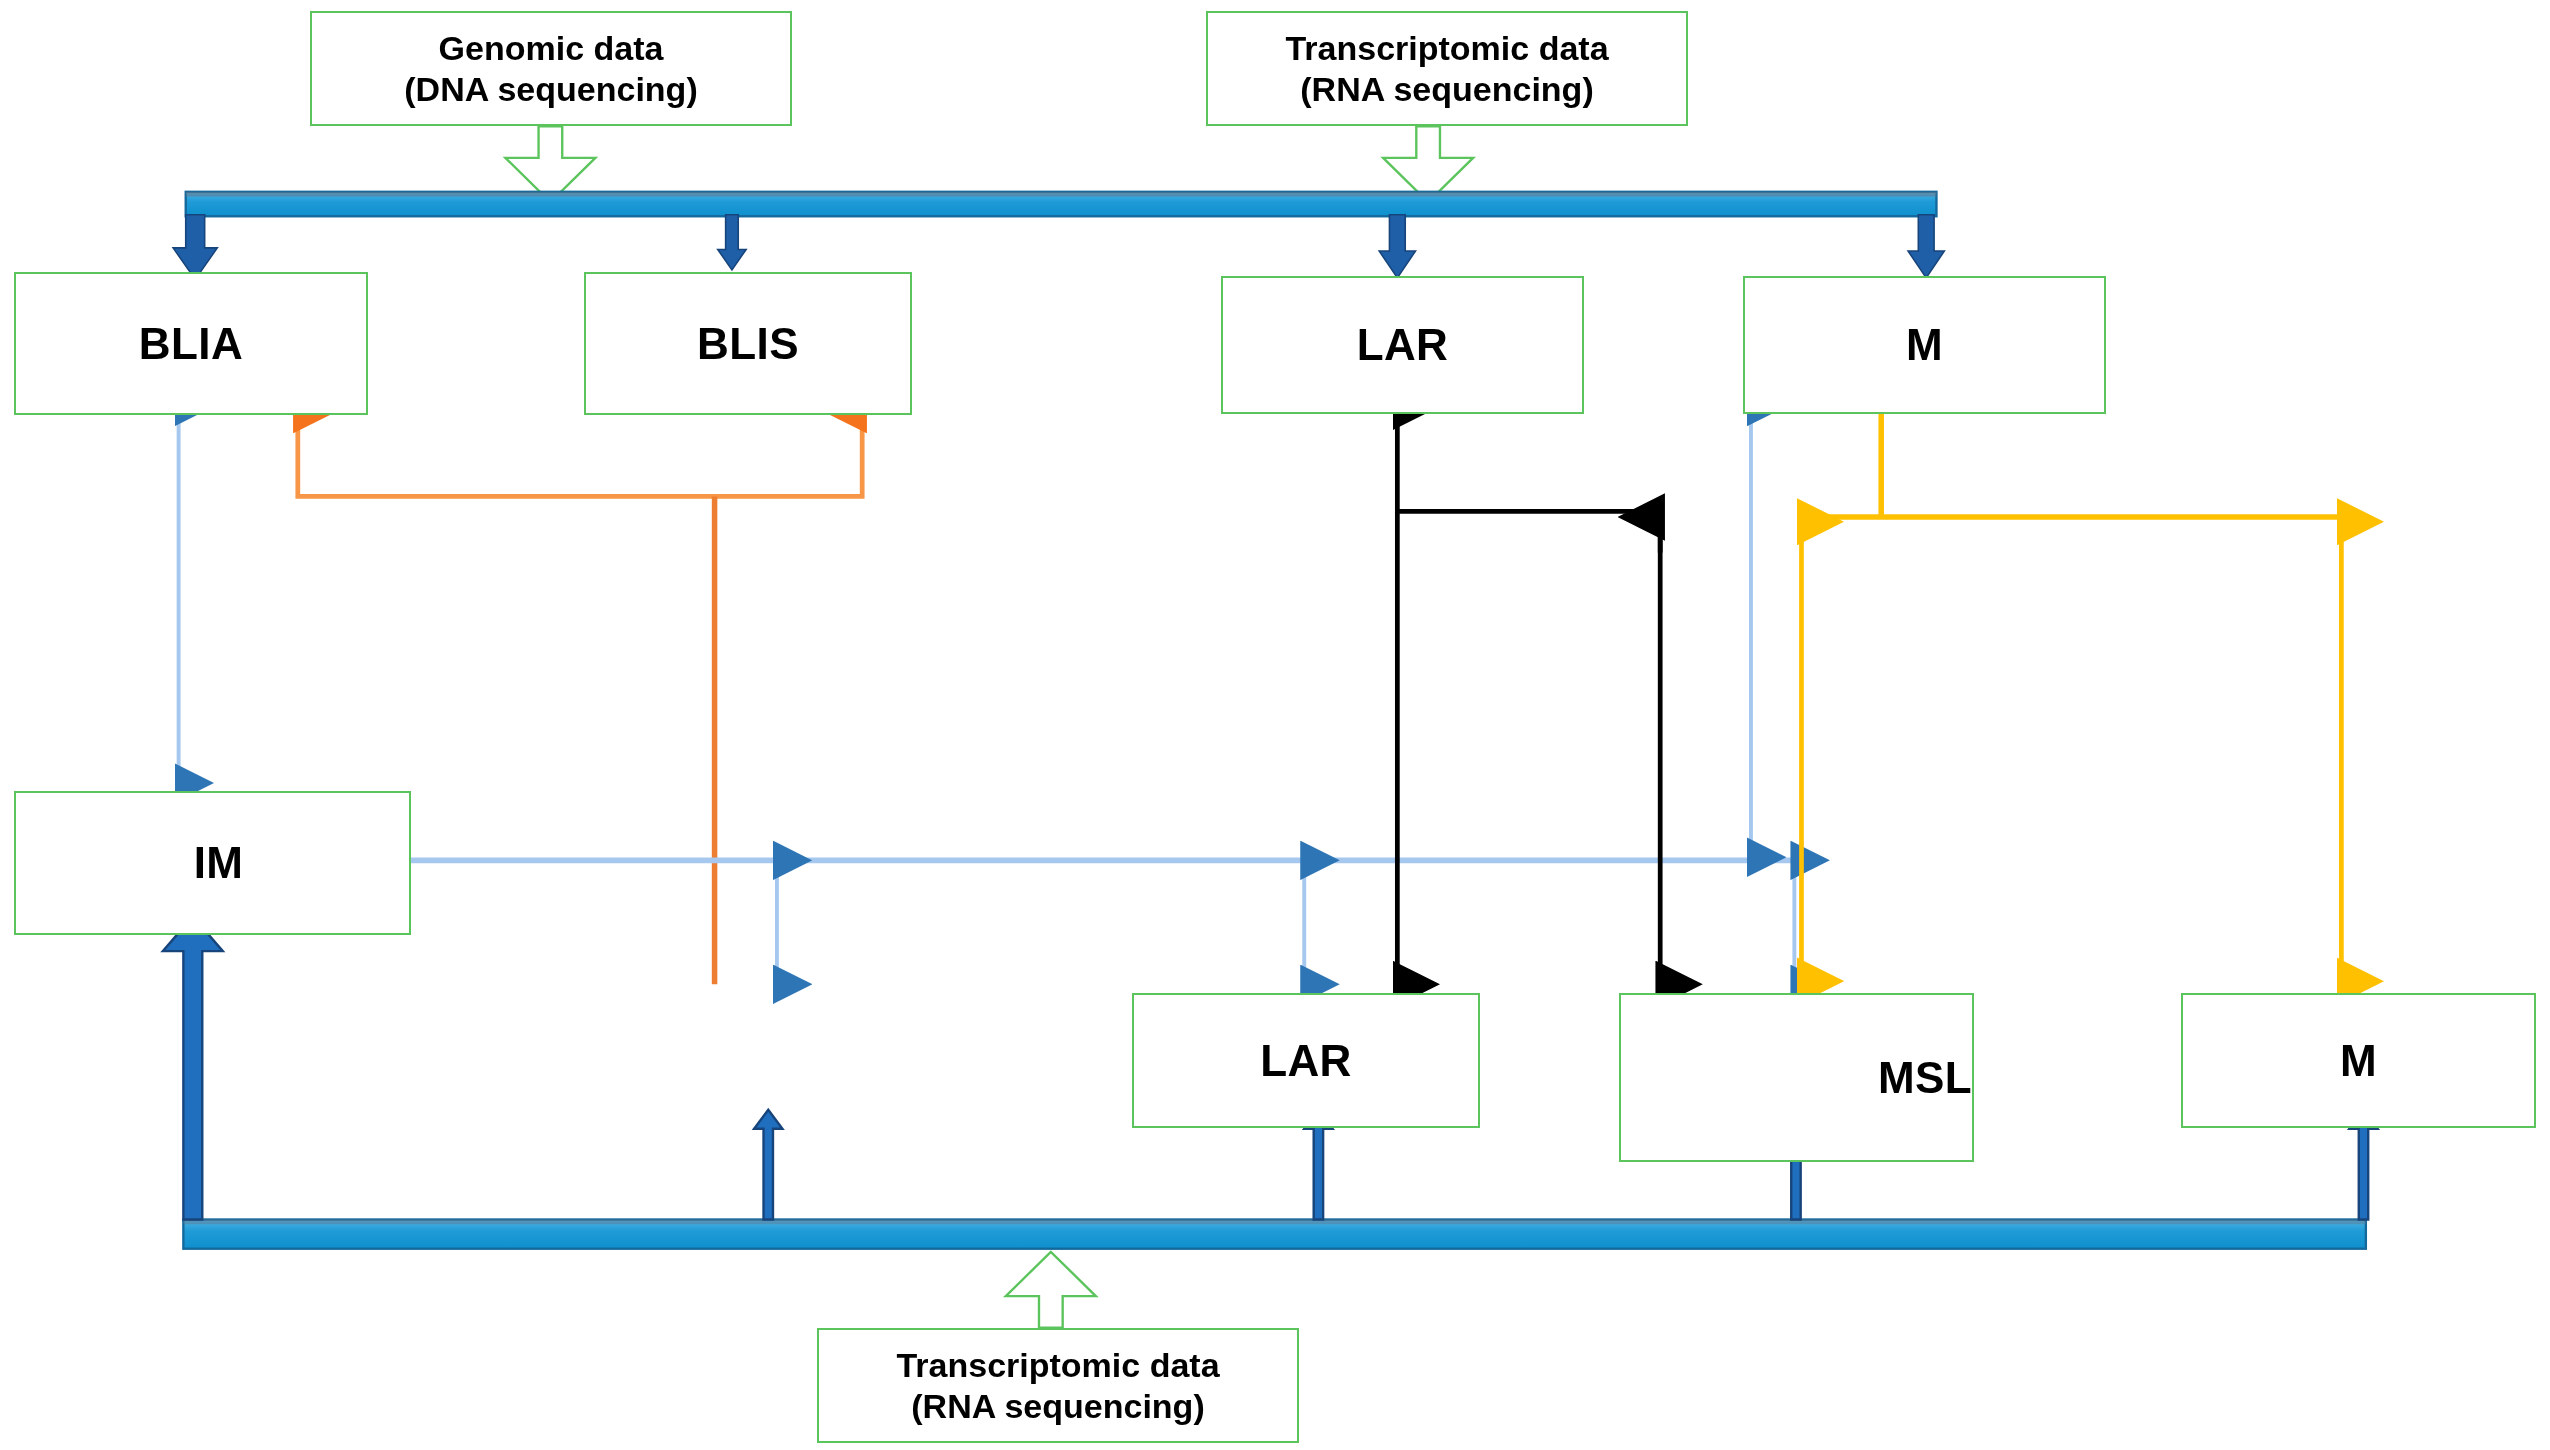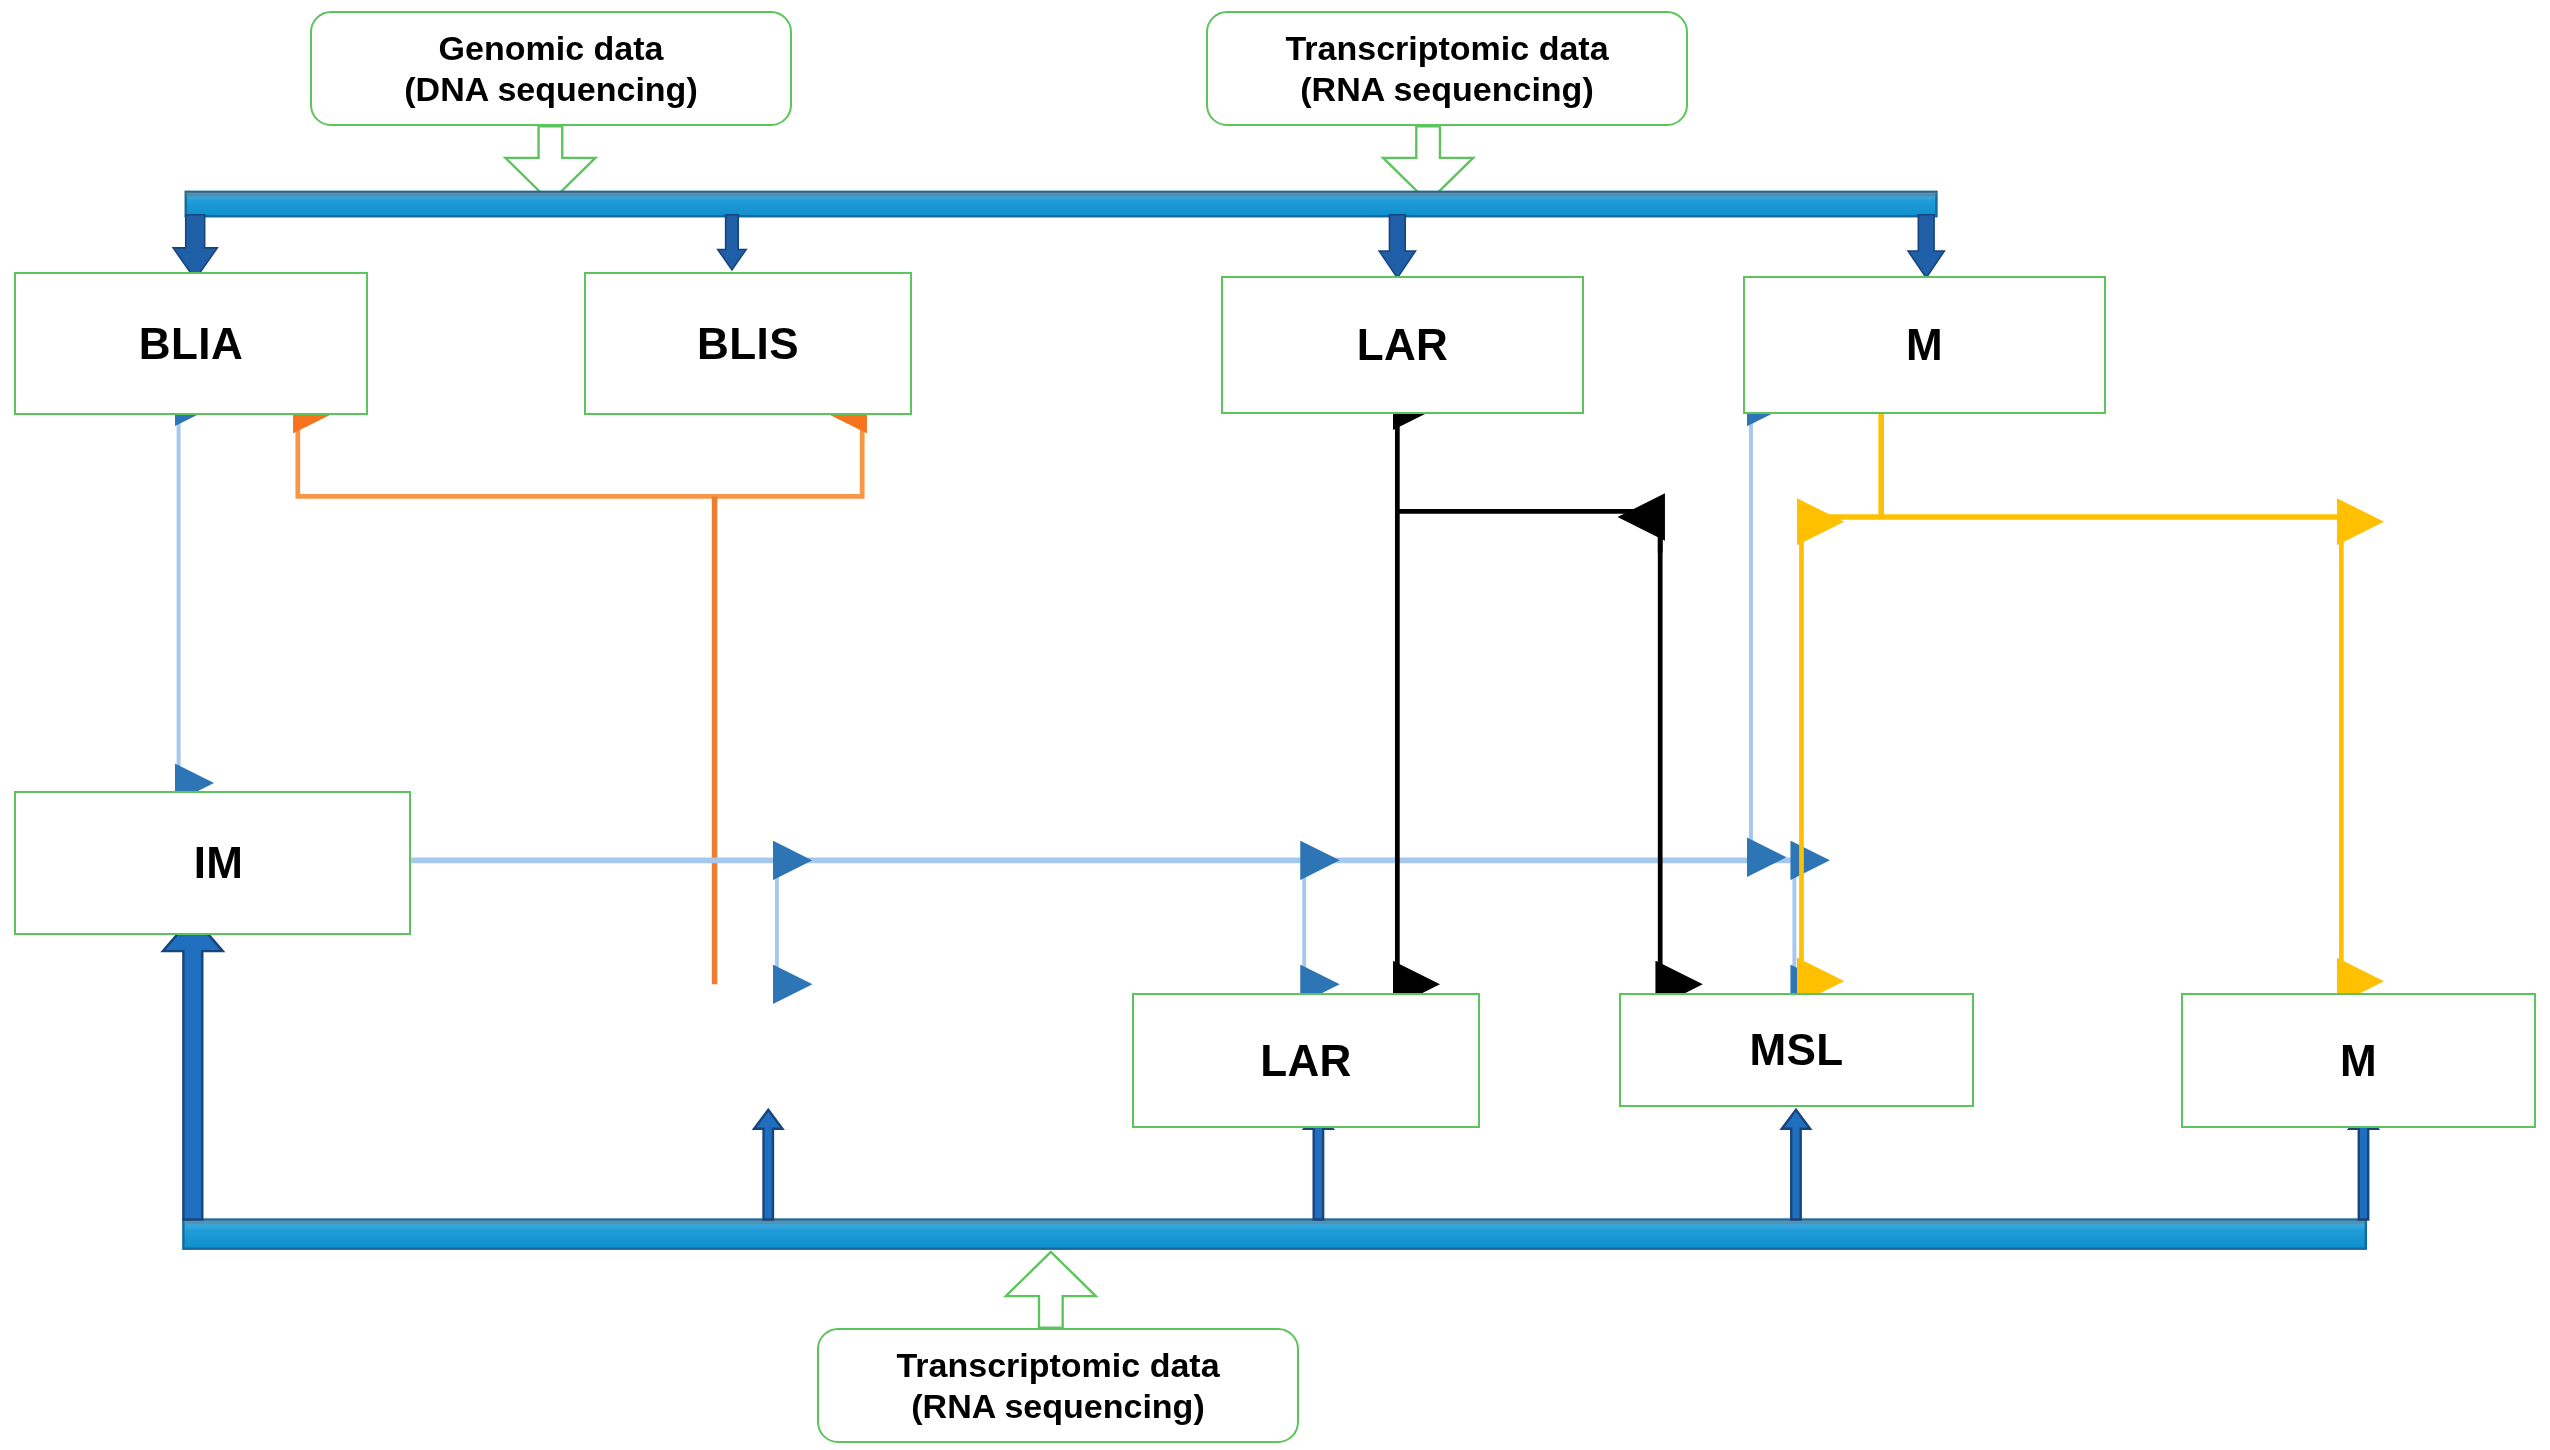--- a/index.html
+++ b/index.html
@@ -7,21 +7,21 @@
   #stage { position:relative; width:2550px; height:1450px; overflow:hidden; background:#fff; }
   svg.layer { position:absolute; left:0; top:0; width:2550px; height:1450px; }
   .node-box {
     position:absolute; box-sizing:border-box;
     border:2.4px solid #5cc45c; background:#ffffff;
     display:flex; align-items:center; justify-content:center;
     font-weight:bold; color:#000000; text-align:center; line-height:1.18;
     font-family:"Liberation Sans", sans-serif;
   }
   .node-box.classlbl { font-size:44px; letter-spacing:0.4px;margin-top:8px; }
-  .node-box.datalbl  { font-size:34px; font-weight:bold;border-radius:21px; }
+  .node-box.datalbl  { font-size:34px; font-weight:bold; }
   .datalbl .l1, .datalbl .l2 { display:block; white-space:nowrap; }
 </style>
 </head>
 <body>
 
 <div id="stage">
 
   <svg class="layer" viewBox="0 0 3230 1837">
     <defs>
       <linearGradient id="busGrad" x1="0" y1="0" x2="0" y2="1">
@@ -174,21 +174,21 @@
 
   <div class="node-box classlbl" style="left:14px; top:783px; width:397px; height:144px;padding-left:12px;">
     <span>IM</span>
   </div>
 
 
   <div class="node-box classlbl" style="left:1132px; top:985px; width:348px; height:135px;">
     <span>LAR</span>
   </div>
 
-  <div class="node-box classlbl" style="left:1619px; top:985px; width:355px; height:114px;">
+  <div class="node-box classlbl" style="left:1619px; top:985px; width:355px; height:169px;justify-content:flex-end;">
     <span>MSL</span>
   </div>
 
   <div class="node-box classlbl" style="left:2181px; top:985px; width:355px; height:135px;">
     <span>M</span>
   </div>
 
 </div>
 
 

